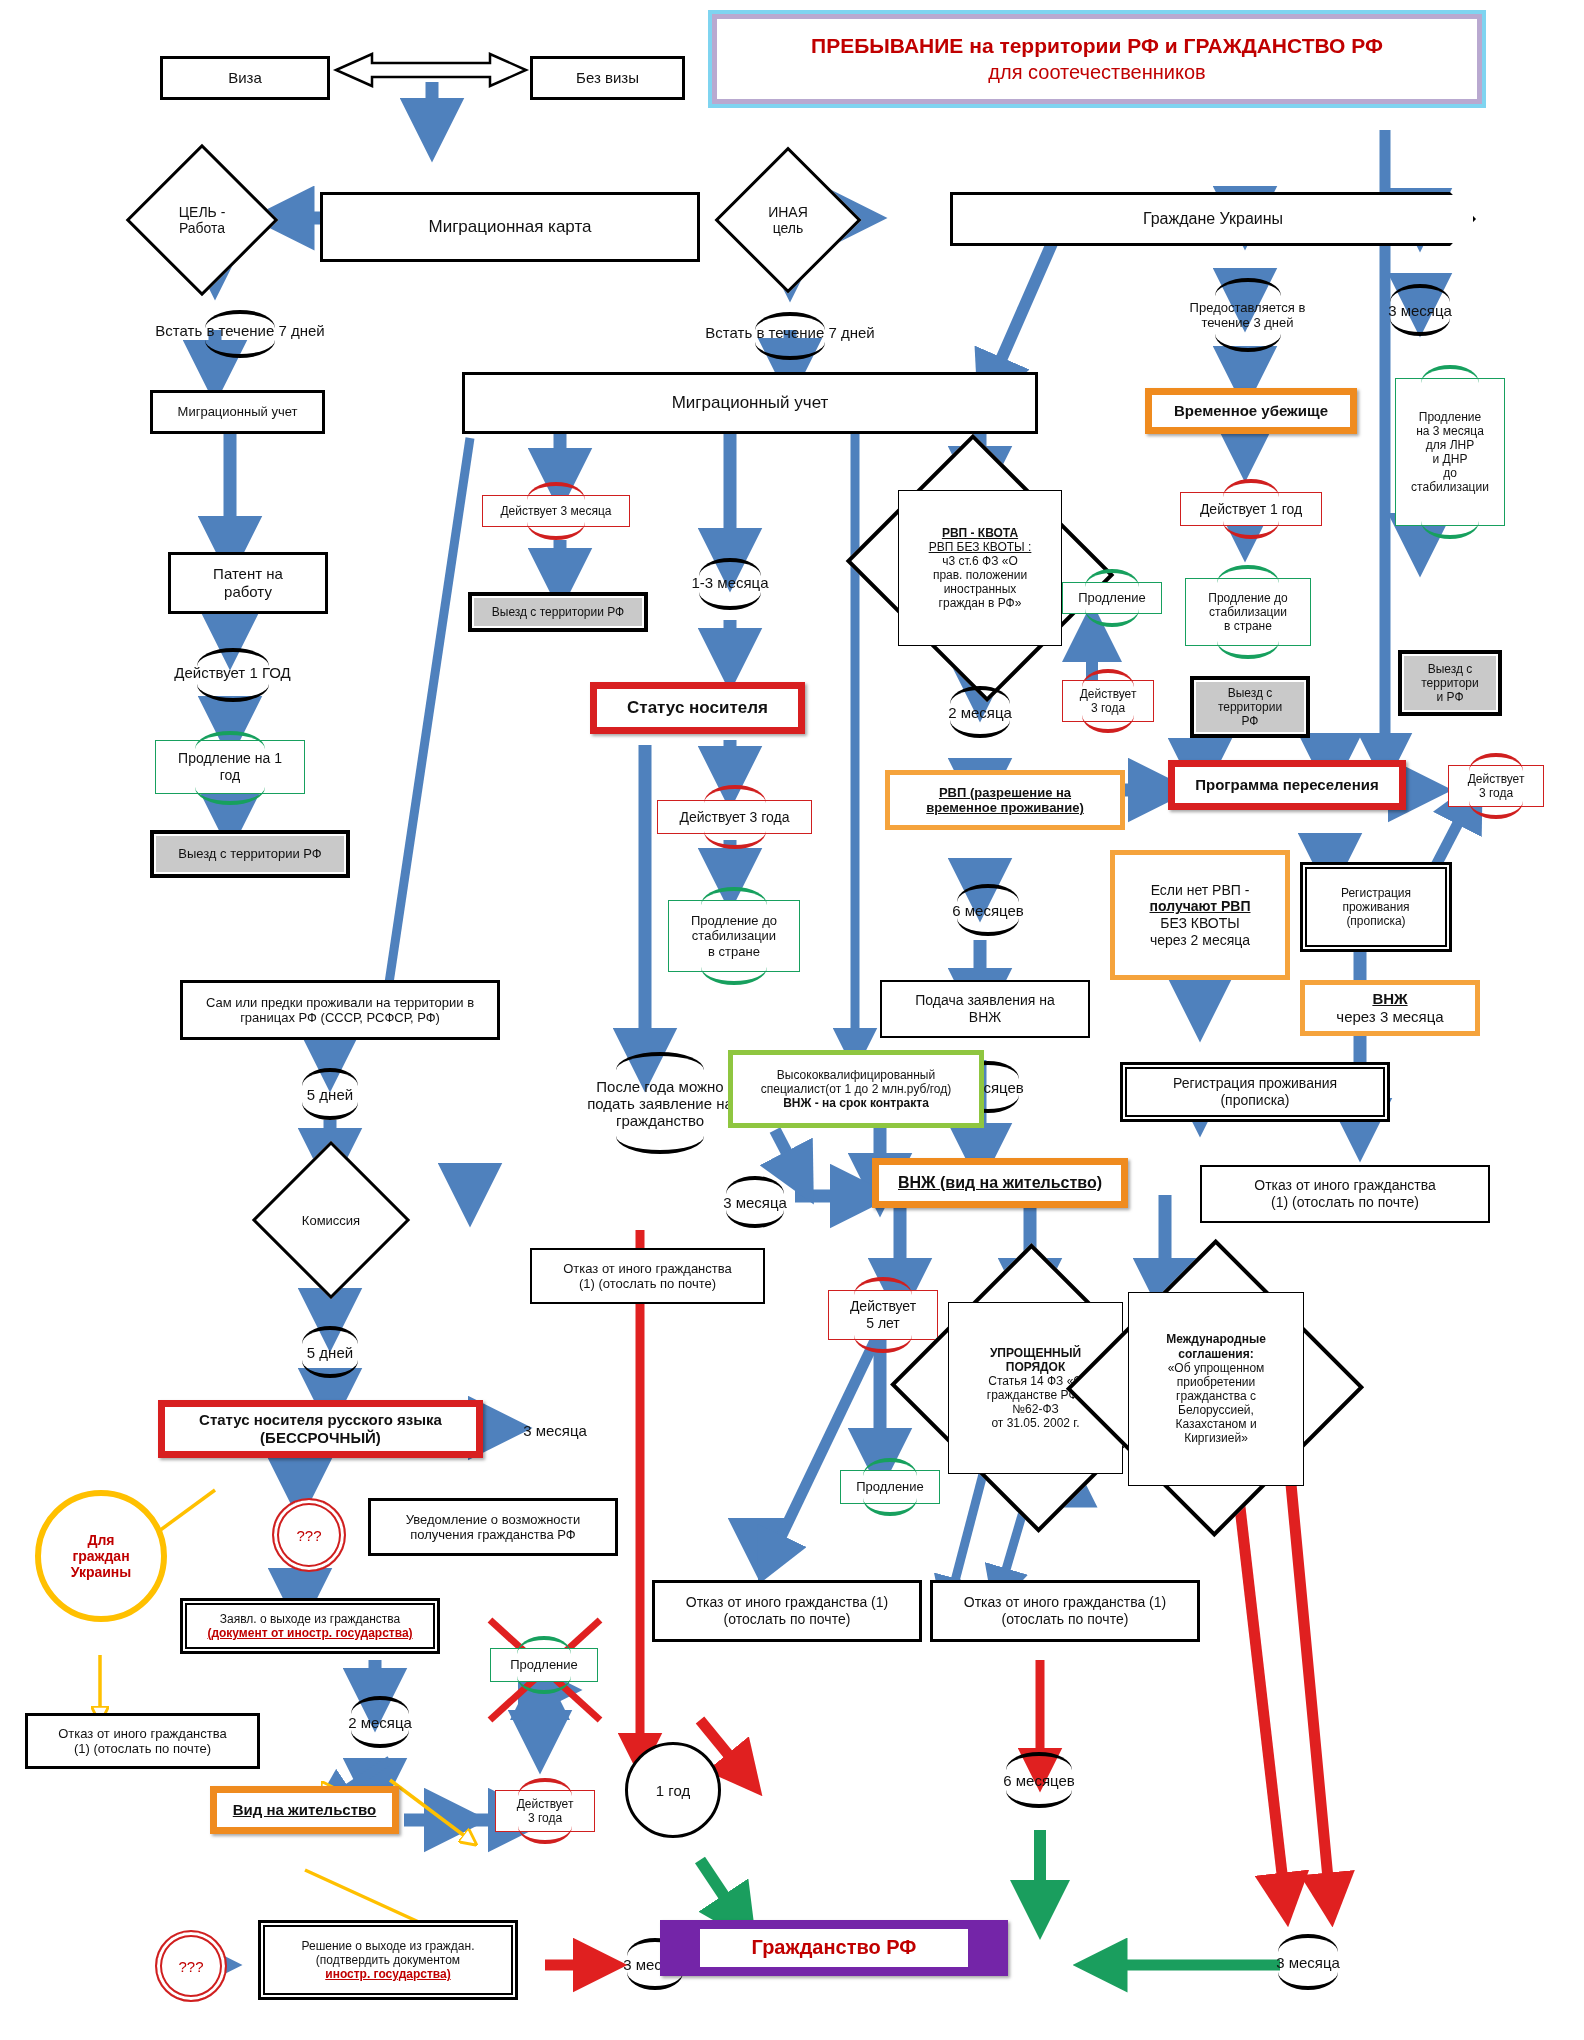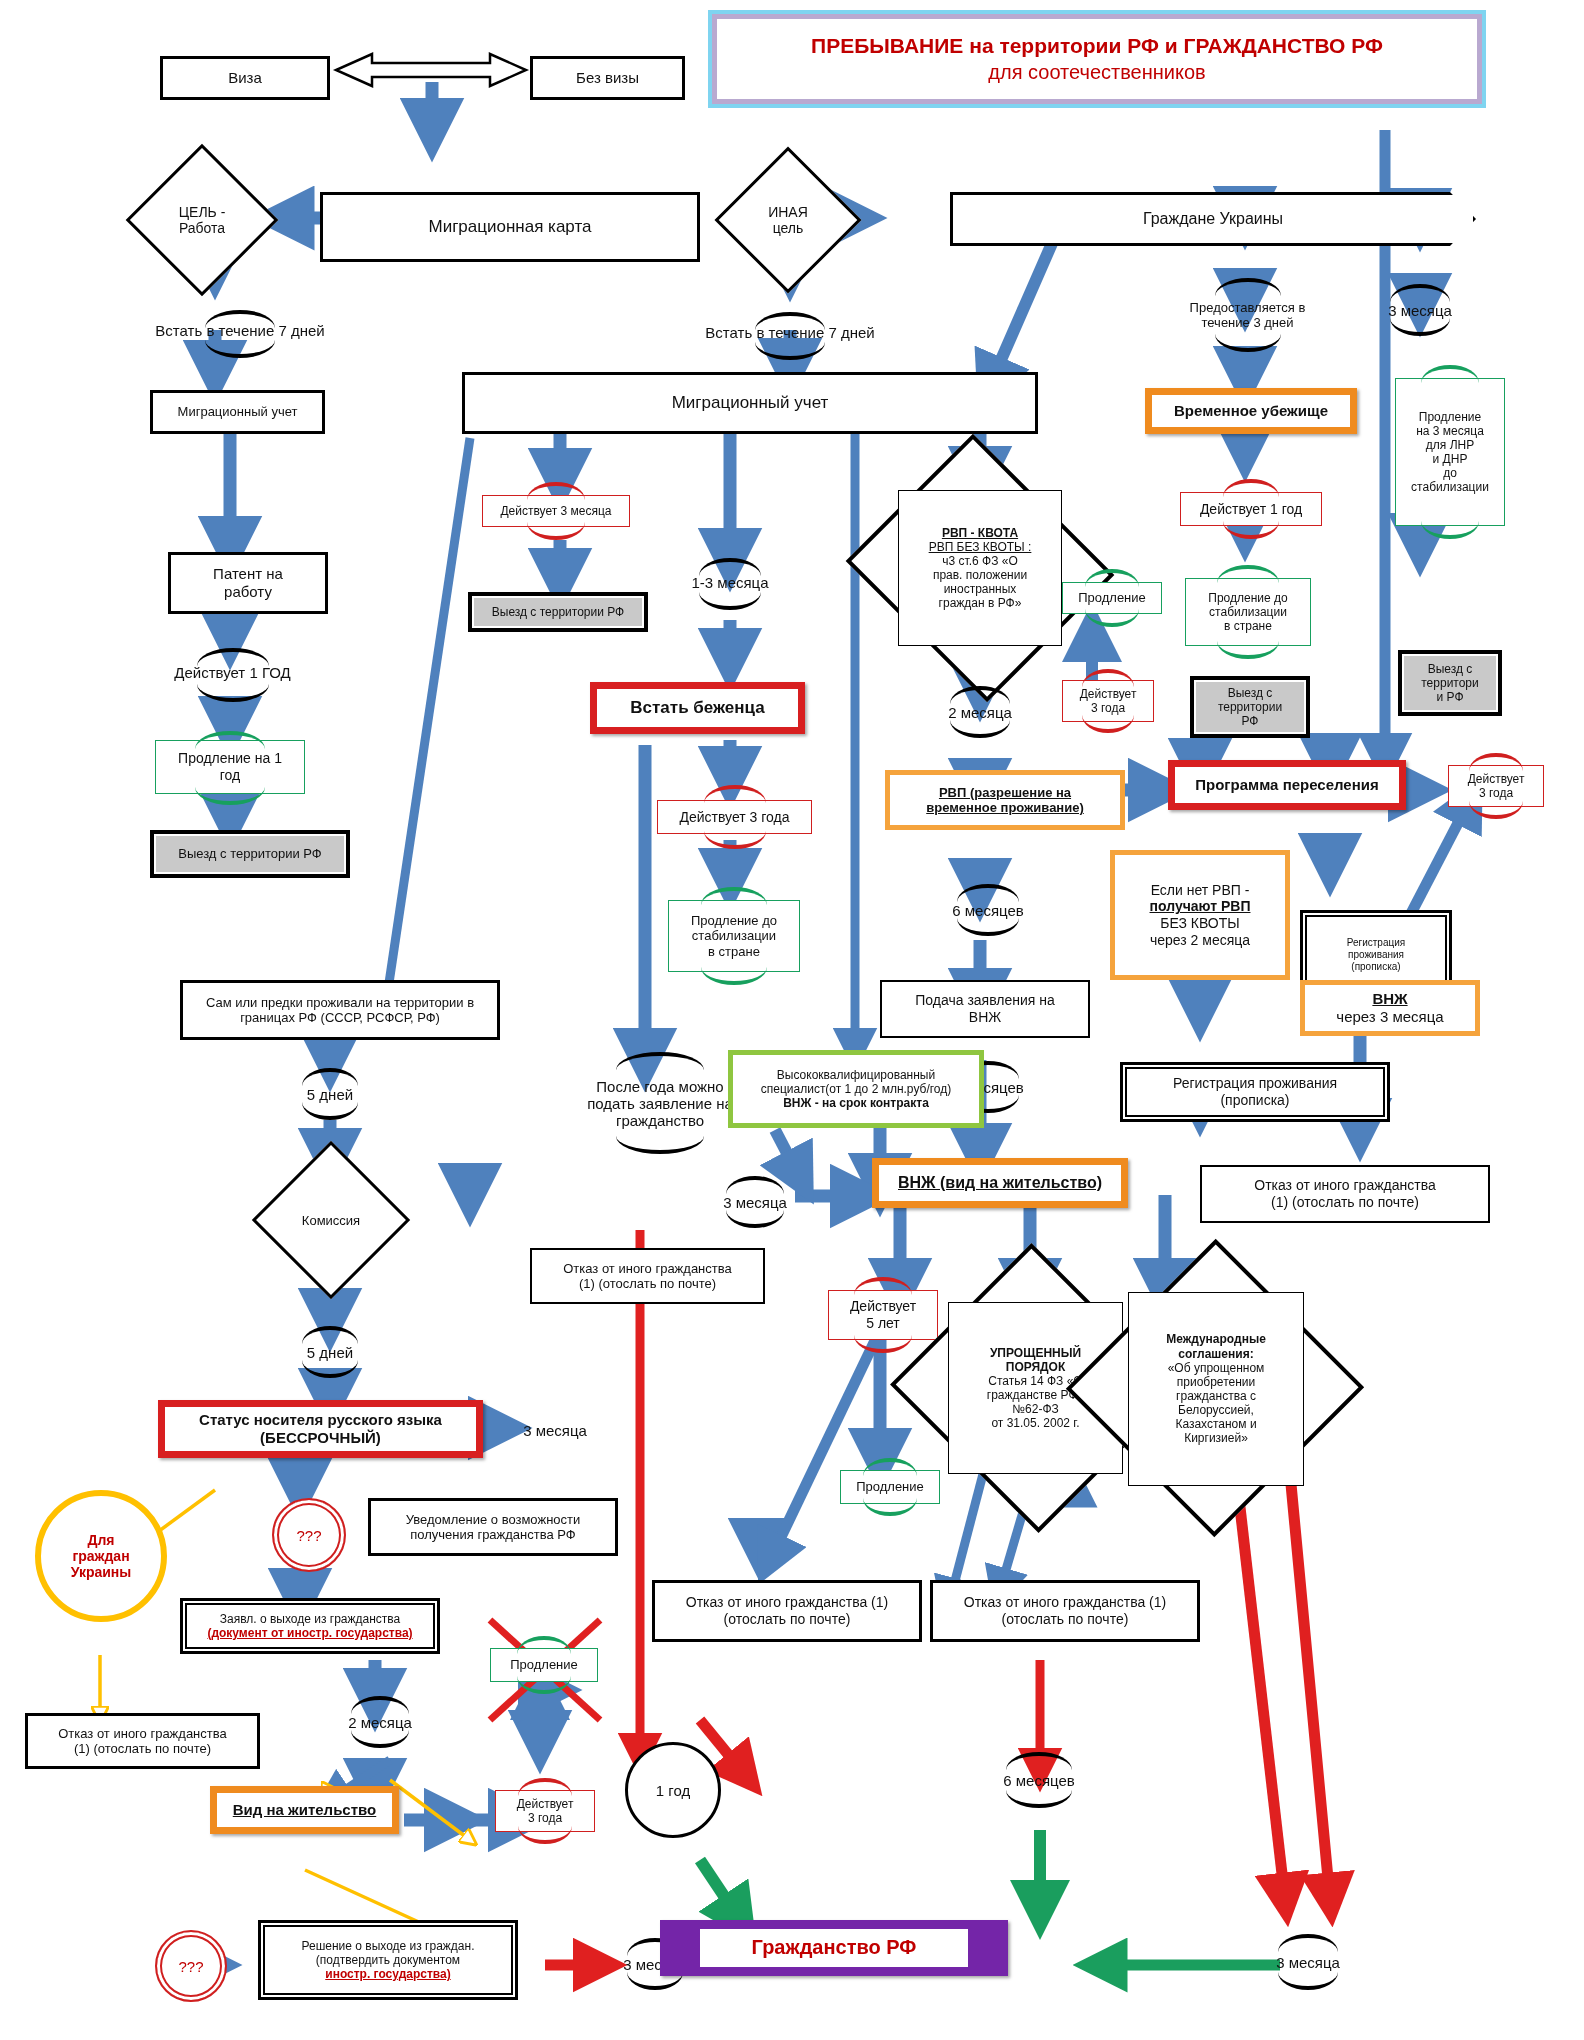--- a/index.html
+++ b/index.html
@@ -343,21 +343,21 @@
     <span class="t">Выезд с территории РФ</span>
     </div>
 
   <div class="arctext" style="left:672px;top:570px;width:116px;height:24px;">
     <div class="arc-top" style="top:-12px;width:62px;"></div>
     <span class="t">1-3 месяца</span>
     <div class="arc-bot" style="bottom:-16px;width:62px;"></div>
   </div>
 
   <div class="node box-red" style="left:590px;top:682px;width:215px;height:52px;">
-    <span class="t">Встать беженца</span>
+    <span class="t">Статус носителя</span>
     </div>
 
   <div class="node box-redline" style="left:657px;top:800px;width:155px;height:34px;font-size:14px;">
     <div class="arc-top ac-red" style="top:-16px;width:62px;"></div>
     <span class="t">Действует 3 года</span>
     <div class="arc-bot ac-red" style="bottom:-16px;width:62px;"></div>
   </div>
 
   <div class="node box-greenline" style="left:668px;top:900px;width:132px;height:72px;font-size:13px;">
     <div class="arc-top ac-green" style="top:-14px;width:66px;"></div>
@@ -496,21 +496,21 @@
   </div>
 
   <div class="node box-orange-lite" style="left:1110px;top:850px;width:180px;height:130px;
        flex-direction:column;font-size:14px;">
     <span>Если нет РВП -</span>
     <span class="b u">получают  РВП</span>
     <span>БЕЗ КВОТЫ</span>
     <span>через 2 месяца</span>
   </div>
 
-  <div class="node box-black-dbl" style="left:1300px;top:910px;width:152px;height:90px;font-size:10px;">
+  <div class="node box-black-dbl" style="left:1300px;top:862px;width:152px;height:90px;font-size:12px;">
     <span class="t">Регистрация
 проживания
 (прописка)</span>
     </div>
 
   <div class="node box-orange-lite" style="left:1300px;top:980px;width:180px;height:56px;
        flex-direction:column;font-size:15px;">
     <span class="b u">ВНЖ</span>
     <span>через 3 месяца</span>
   </div>

